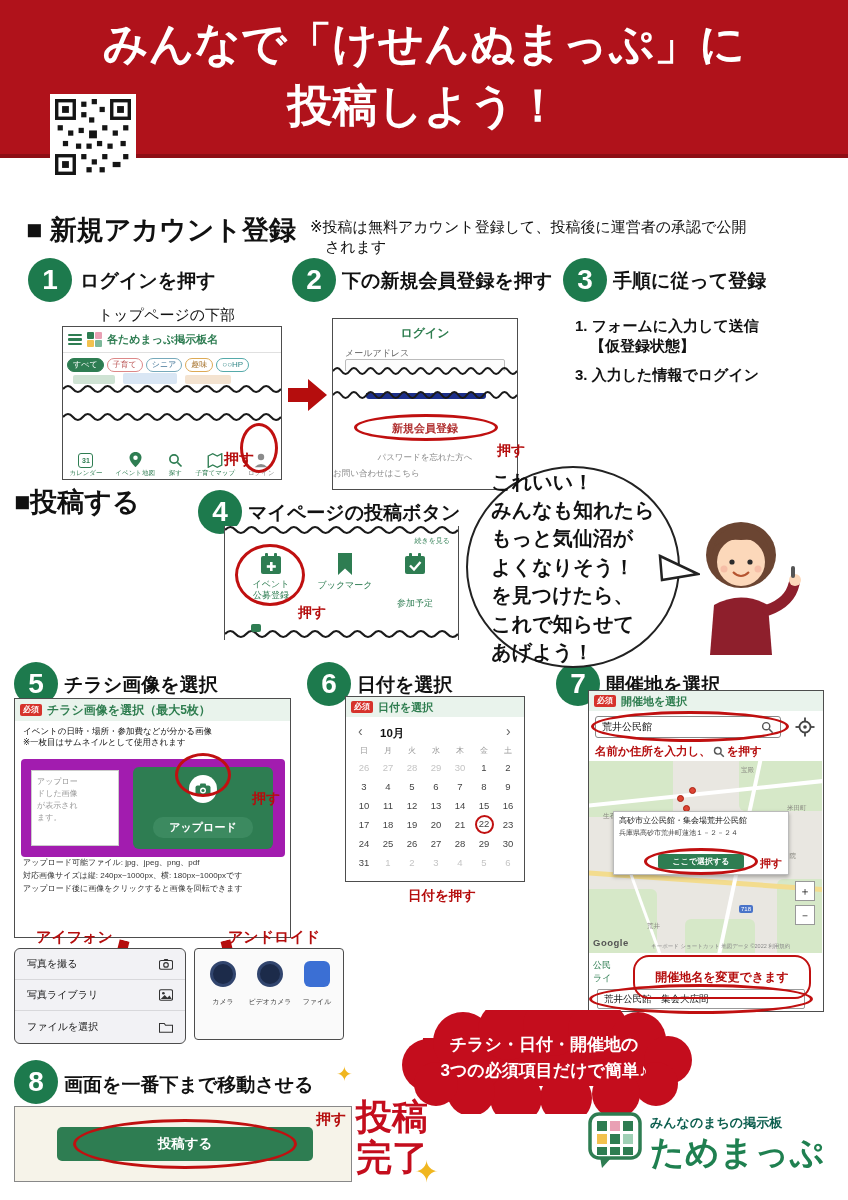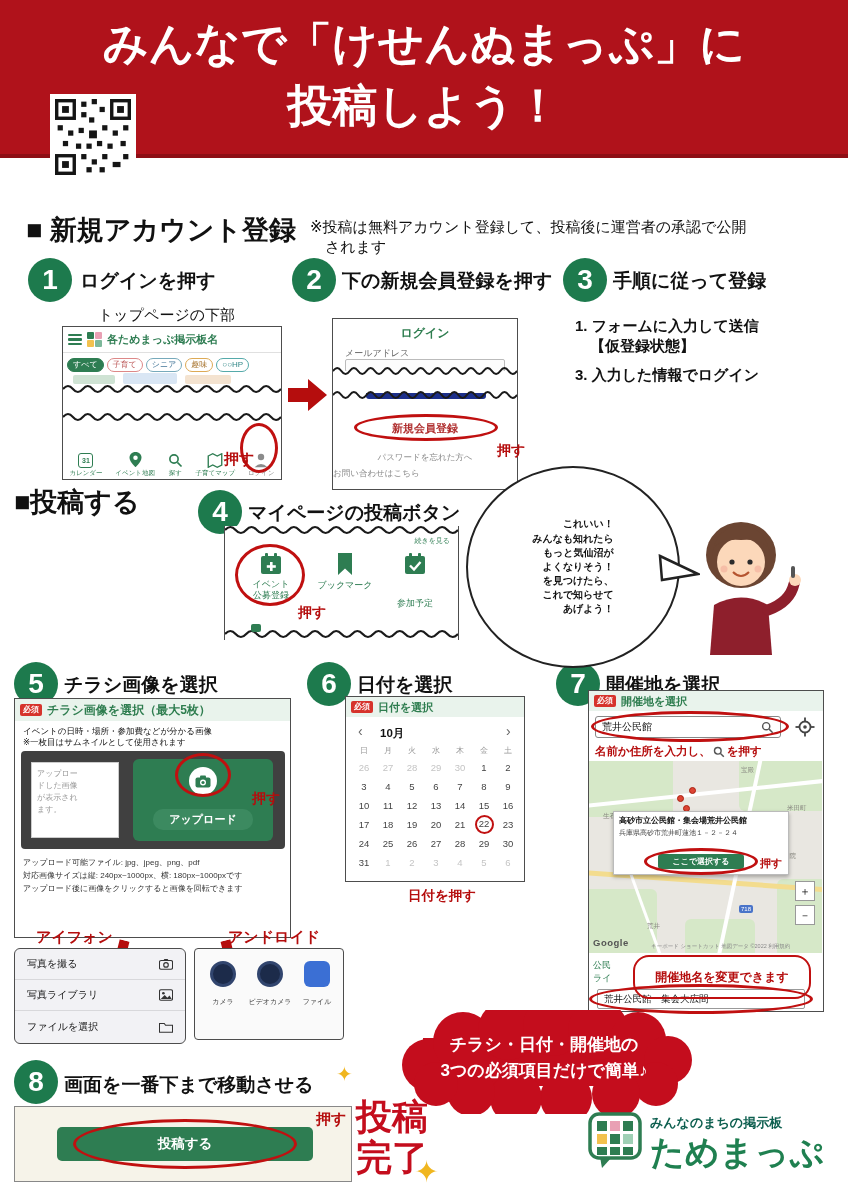--- a/index.html
+++ b/index.html
@@ -256,21 +256,21 @@
     </div>
     <div class="oval" style="left:10px;top:18px;width:70px;height:62px"></div>
     <div class="a" style="left:26px;top:98px;width:10px;height:8px;background:#2e7d52;border-radius:2px;z-index:4"></div>
     <svg class="wv" style="top:102px" viewBox="0 0 220 12" preserveAspectRatio="none">
         <path d="M0 6 Q5 0 10 6 T20 6 T30 6 T40 6 T50 6 T60 6 T70 6 T80 6 T90 6 T100 6 T110 6 T120 6 T130 6 T140 6 T150 6 T160 6 T170 6 T180 6 T190 6 T200 6 T210 6 T220 6" fill="none" stroke="#1a1a1a" stroke-width="2"></path>
       </svg>
   </div>
   <span class="press" style="left:298px;top:604px;font-size:14px">押す</span>
 
   <div class="a" style="left:466px;top:466px;width:214px;height:202px;border:2.5px solid #222;border-radius:50%;background:#fff;display:flex;align-items:center;justify-content:center;z-index:2">
-    <div class="pre" style="font-size:10px;font-weight:bold;text-align:right;line-height:1.42">これいい！
+    <div class="pre" style="font-size:20px;font-weight:bold;text-align:left;line-height:1.42">これいい！
 みんなも知れたら
 もっと気仙沼が
 よくなりそう！
 を見つけたら、
 これで知らせて
 あげよう！</div>
   </div>
   <svg class="a" style="left:658px;top:552px;z-index:3" width="42" height="36" viewBox="0 0 42 36">
     <polygon points="2,4 40,22 4,28" fill="#fff" stroke="#222" stroke-width="2.5"></polygon>
   </svg>
@@ -292,21 +292,21 @@
   <div class="num" style="left:14px;top:662px">5</div>
   <div class="stitle" style="left:64px;top:672px">チラシ画像を選択</div>
 
   <div class="shot" style="left:14px;top:698px;width:277px;height:240px">
     <div class="gbar" style="height:22px">
       <span class="req">必須</span>
       <span class="gt" style="font-size:12px">チラシ画像を選択（最大5枚）</span>
     </div>
     <div class="a" style="left:8px;top:27px;font-size:8.5px">イベントの日時・場所・参加費などが分かる画像</div>
     <div class="a" style="left:8px;top:38px;font-size:8.5px">※一枚目はサムネイルとして使用されます</div>
-    <div class="a" style="left:6px;top:52px;width:264px;height:98px;background:#404040;border-radius:4px">
+    <div class="a" style="left:6px;top:60px;width:264px;height:98px;background:#a21caf;border-radius:4px">
       <div class="a pre" style="left:10px;top:11px;width:88px;height:76px;background:#fff;border:1px solid #ccc;color:#999;font-size:8px;padding:5px;line-height:1.5">アップロー
 ドした画像
 が表示され
 ます。</div>
       <div class="gbtn" style="position:absolute;left:112px;top:8px;width:140px;height:82px;background:#2e7d52;border-radius:6px;flex-direction:column;justify-content:flex-start">
         <span style="margin-top:8px;width:28px;height:28px;border-radius:50%;background:#fff;display:flex;align-items:center;justify-content:center">
           <svg width="16" height="13" viewBox="0 0 16 13">
               <rect x="0.5" y="2.5" width="15" height="10" rx="2" fill="#2e7d52"></rect>
               <rect x="5" y="0.5" width="6" height="3" rx="1" fill="#2e7d52"></rect>
               <circle cx="8" cy="7.5" r="3" fill="#fff"></circle>
@@ -484,21 +484,21 @@
       <span class="maplbl" style="left:14px;top:52px">生石神社</span>
       <span class="maplbl" style="left:152px;top:6px">宝殿</span>
       <span class="maplbl" style="left:198px;top:44px">米田町</span>
       <span class="maplbl" style="left:168px;top:92px">中央市民病院</span>
       <span class="maplbl" style="left:58px;top:162px">荒井</span>
       <span class="a" style="left:150px;top:144px;background:#4a74c9;color:#fff;font-size:6px;padding:1px 2px;border-radius:2px;z-index:2">718</span>
       <span class="pin" style="left:88px;top:34px"></span>
       <span class="pin" style="left:100px;top:26px"></span>
       <span class="pin" style="left:94px;top:44px"></span>
       <div class="a" style="left:24px;top:50px;width:176px;height:64px;background:#fff;border:1px solid #bbb;box-shadow:0 2px 4px rgba(0,0,0,.3);z-index:4">
-        <div style="font-size:8px;font-weight:bold;line-height:1.3;padding:4px 5px 0">高砂市立公民館・集会場荒井公民館</div>
+        <div style="font-size:8px;font-weight:normal;line-height:1.3;padding:4px 5px 0">高砂市立公民館・集会場荒井公民館</div>
         <div style="font-size:7px;color:#444;padding:2px 5px 0">兵庫県高砂市荒井町蓮池１－２－２４</div>
         <div class="gbtn" style="position:absolute;left:44px;top:42px;width:86px;height:15px;font-size:8px;border-radius:3px">ここで選択する</div>
         <div class="oval" style="left:30px;top:36px;width:114px;height:27px"></div>
         <span class="press" style="left:146px;top:44px;font-size:11px">押す</span>
       </div>
       <div class="a" style="left:206px;top:120px;width:20px;height:20px;background:#fff;border:1px solid #999;font-size:11px;text-align:center;line-height:19px;z-index:4">＋</div>
       <div class="a" style="left:206px;top:144px;width:20px;height:20px;background:#fff;border:1px solid #999;font-size:11px;text-align:center;line-height:19px;z-index:4">－</div>
       <span class="a" style="left:4px;top:176px;font-size:9.5px;color:#555;font-weight:bold;letter-spacing:.5px;z-index:4">Google</span>
       <span class="a" style="left:62px;top:182px;font-size:5.5px;color:#888;z-index:4">キーボード ショートカット  地図データ ©2022  利用規約</span>
     </div>

